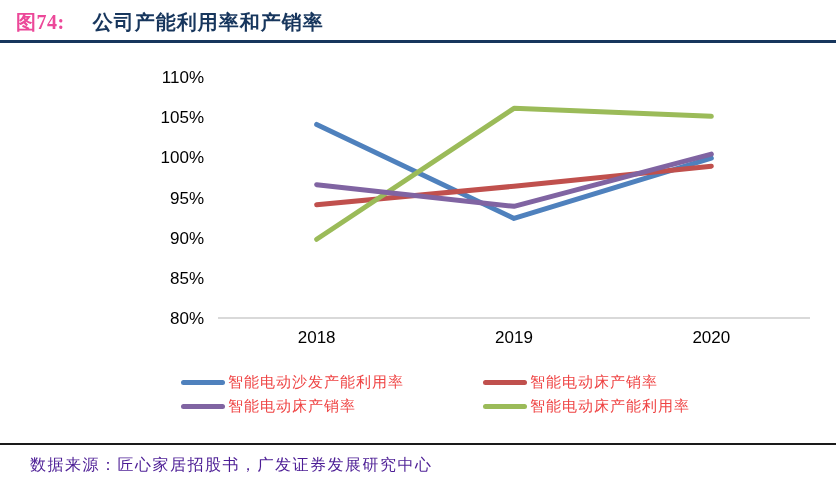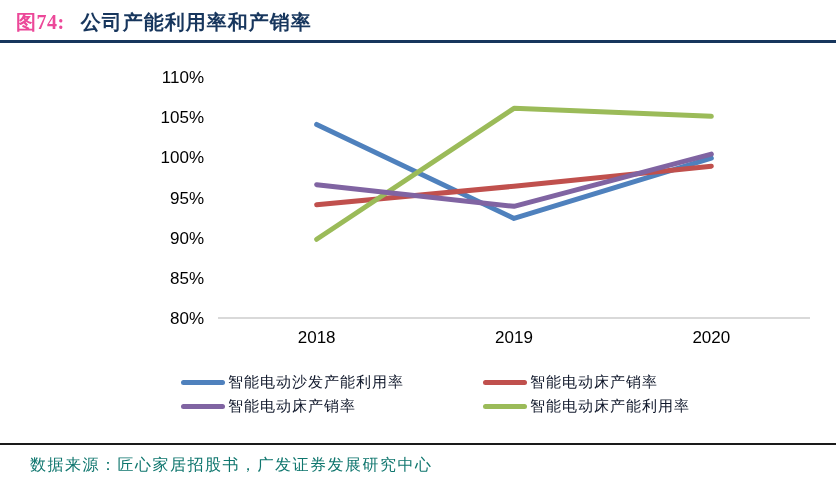--- a/index.html
+++ b/index.html
@@ -14,52 +14,52 @@
     box-sizing:border-box;padding:9px 0 0 16px;
     border-bottom:3px solid #17365D;
   }
   .fig-header .fig-no{
     font-family:"Liberation Serif", serif;
     font-weight:bold;font-size:20px;color:#ec4899;letter-spacing:0.5px;
   }
   .fig-header .fig-title{
     font-family:"Liberation Serif", serif;
     font-weight:bold;font-size:20px;color:#17365D;
-    margin-left:16px;letter-spacing:1px;
+    margin-left:28px;letter-spacing:1px;
   }
   
   #chart-svg{position:absolute;top:56px;left:0;}
   #chart-svg text.tick{
     font-family:"Liberation Sans", sans-serif;
     font-size:17px;fill:#000000;
   }
   
   .legend{
     position:absolute;top:374px;left:181px;
     display:grid;grid-template-columns:302px auto;
     grid-row-gap:7px;grid-column-gap:0;
   }
   .legend-item{display:flex;align-items:center;height:17px;white-space:nowrap;}
   .legend-marker{
     display:inline-block;width:44px;height:5px;border-radius:3px;
     flex:0 0 44px;margin-right:3px;
   }
   .legend-label{
     font-family:"Liberation Serif", serif;
-    font-size:15px;color:#0f172a;letter-spacing:1px;
+    font-size:15px;color:#ef4444;letter-spacing:1px;
   }
   
   .footer-rule{
     position:absolute;top:443px;left:0;width:836px;height:0;
     border-top:2.5px solid #1a1a1a;
   }
   .source-line{
     position:absolute;top:455px;left:30px;
     font-family:"Liberation Serif", serif;
-    font-size:16px;color:#0f766e;letter-spacing:1.5px;
+    font-size:16px;color:#4c1d95;letter-spacing:1.5px;
   }
 </style>
 </head>
 <body>
 
 <div class="fig-header">
   <span class="fig-no">图74:</span><span class="fig-title">公司产能利用率和产销率</span>
 </div>
 
 <svg id="chart-svg" width="836" height="304" viewBox="0 0 836 304">

